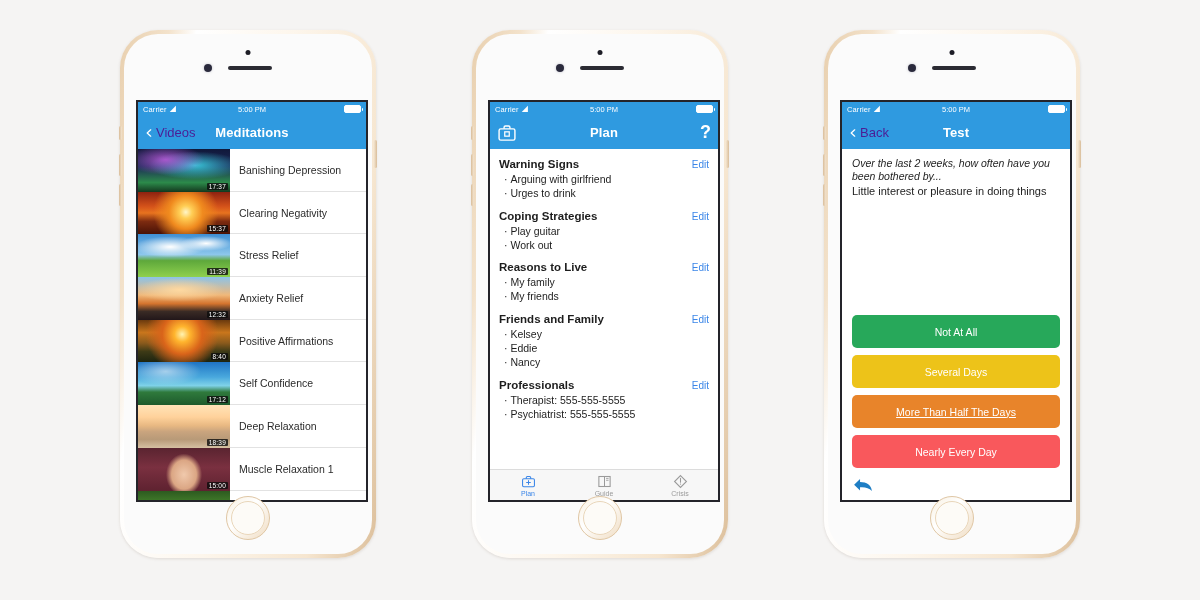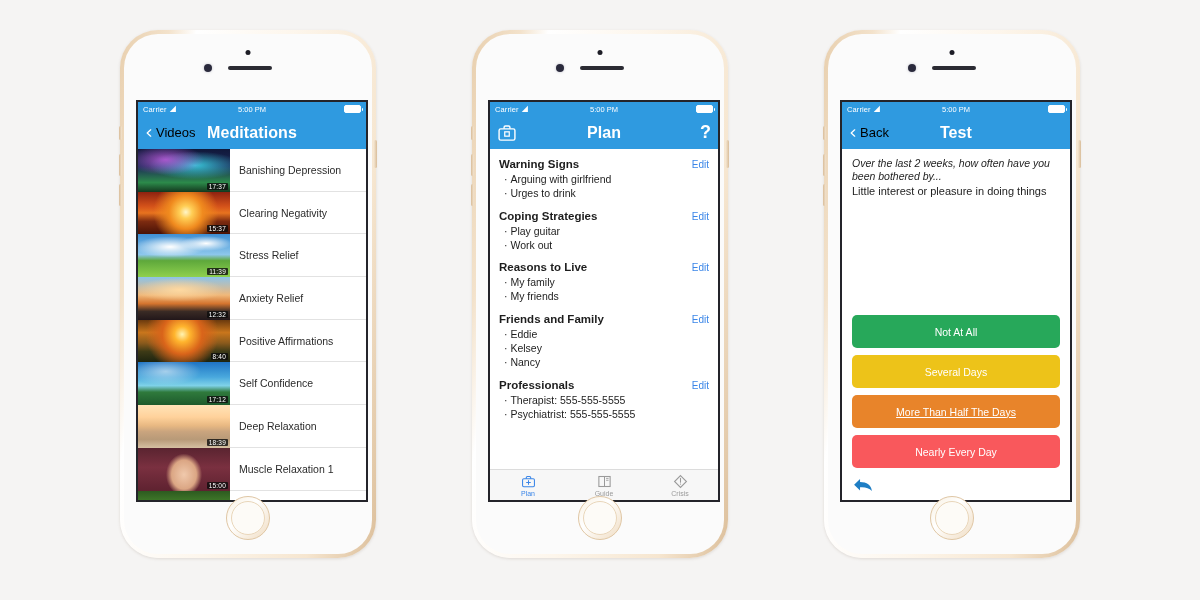--- a/index.html
+++ b/index.html
@@ -117,26 +117,26 @@
   .navbar {
     flex: 0 0 33px;
     background: #2f9ae0;
     color: #fff;
     display: flex; align-items: center;
     padding: 0 7px;
     position: relative;
   }
   .nav-title {
     position: absolute; left: 0; right: 0; text-align: center;
-    font-size: 16px; font-weight: bold; letter-spacing: .1px;
+    font-size: 13px; font-weight: bold; letter-spacing: .1px;
     pointer-events: none;
   }
   .nav-back {
     display: flex; align-items: center; gap: 3px;
-    font-size: 13px; z-index: 2; color: #000000;
+    font-size: 13px; z-index: 2; color: #4c1d95;
   }
   .chev-left { display:block; width: 8px; height: 8px; }
   .nav-right { margin-left: auto; z-index: 2; font-size: 18px; font-weight: bold; }
   .toolbox-icon { display:block; width: 20px; height: 20px; z-index: 2; }
 
   
   .vidlist { flex: 1; overflow: hidden; background: #fff; }
   .vidrow { display: flex; align-items: stretch; height: 42.7px; }
   .thumb {
     flex: 0 0 92px; position: relative; overflow: hidden;
@@ -391,22 +391,22 @@
                 <span class="plan-edit">Edit</span>
               </div>
               <div class="plan-item">My family</div>
               <div class="plan-item">My friends</div>
             </div>
             <div class="plan-section">
               <div class="plan-head">
                 <span class="plan-title">Friends and Family</span>
                 <span class="plan-edit">Edit</span>
               </div>
+              <div class="plan-item">Kelsey</div>
               <div class="plan-item">Eddie</div>
-              <div class="plan-item">Kelsey</div>
               <div class="plan-item">Nancy</div>
             </div>
             <div class="plan-section">
               <div class="plan-head">
                 <span class="plan-title">Professionals</span>
                 <span class="plan-edit">Edit</span>
               </div>
               <div class="plan-item">Therapist: 555-555-5555</div>
               <div class="plan-item">Psychiatrist: 555-555-5555</div>
             </div>

